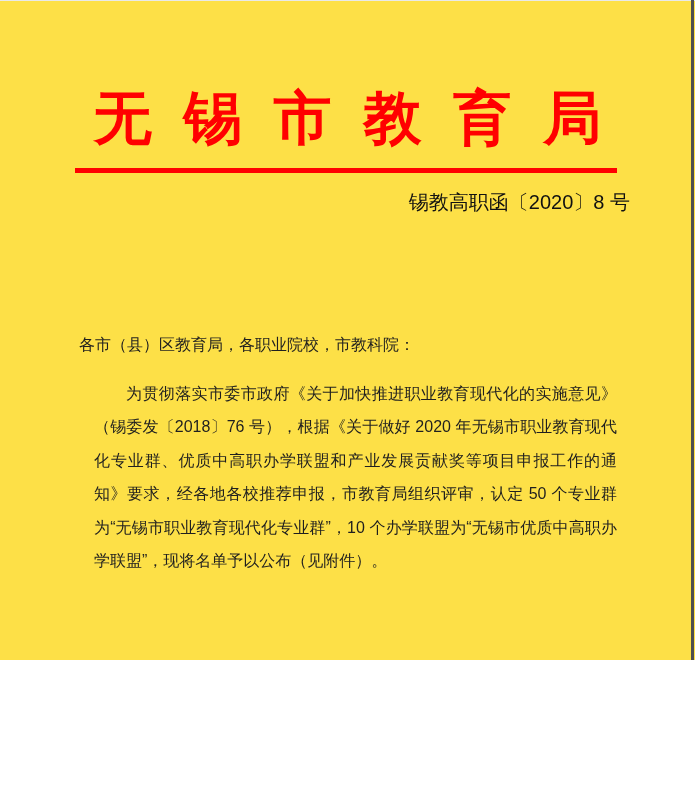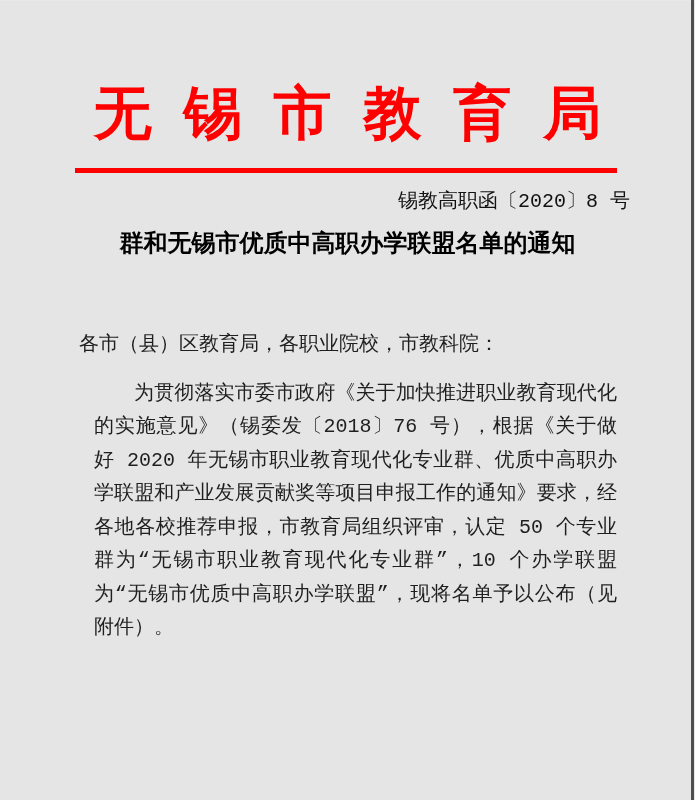--- a/index.html
+++ b/index.html
@@ -3,25 +3,25 @@
 <meta charset="utf-8">
 <style>
   html, body {
     margin: 0;
     padding: 0;
     background: #ffffff;
   }
   .page {
     position: relative;
     width: 695px;
-    height: 800px;
+    height: 660px;
     margin: 0 auto;
-    background: #e5e5e5;
+    background: #fde047;
     overflow: hidden;
-    font-family: Liberation Mono, monospace;
+    font-family: Liberation Sans, sans-serif;
   }
   .top-edge {
     position: absolute;
     top: 0; left: 0; right: 0;
     height: 1px;
     background: #e9e9e9;
   }
   .right-edge {
     position: absolute;
     top: 0; bottom: 0; right: 1px;
@@ -66,21 +66,21 @@
     font-weight: bold;
     color: #000000;
     font-size: 24px;
     line-height: 34px;
   }
   .body-text {
     position: absolute;
     top: 328px;
     left: 79px;
     width: 553px;
-    font-size: 20px;
+    font-size: 16px;
     line-height: 33.5px;
     color: #1f1f1f;
     text-align: justify;
   }
   .body-text p {
     margin: 15px;
     text-indent: 2em;
   }
   .body-text .salutation {
     text-indent: 0;
@@ -93,20 +93,19 @@
   <div class="top-edge"></div>
   <div class="right-edge"></div>
 
   <div class="letterhead">无锡市教育局</div>
 
   <div class="red-line"></div>
 
   <div class="doc-number">锡教高职函〔2020〕8 号</div>
 
   <div class="notice-title">
-    <div>群和无锡市优质中高职办学联盟名单的通知</div>
   </div>
 
   <div class="body-text">
     <div class="salutation">各市（县）区教育局，各职业院校，市教科院：</div>
     <p>为贯彻落实市委市政府《关于加快推进职业教育现代化的实施意见》（锡委发〔2018〕76 号），根据《关于做好 2020 年无锡市职业教育现代化专业群、优质中高职办学联盟和产业发展贡献奖等项目申报工作的通知》要求，经各地各校推荐申报，市教育局组织评审，认定 50 个专业群为“无锡市职业教育现代化专业群”，10 个办学联盟为“无锡市优质中高职办学联盟”，现将名单予以公布（见附件）。</p>
   </div>
 </div>
 
 </body></html>

